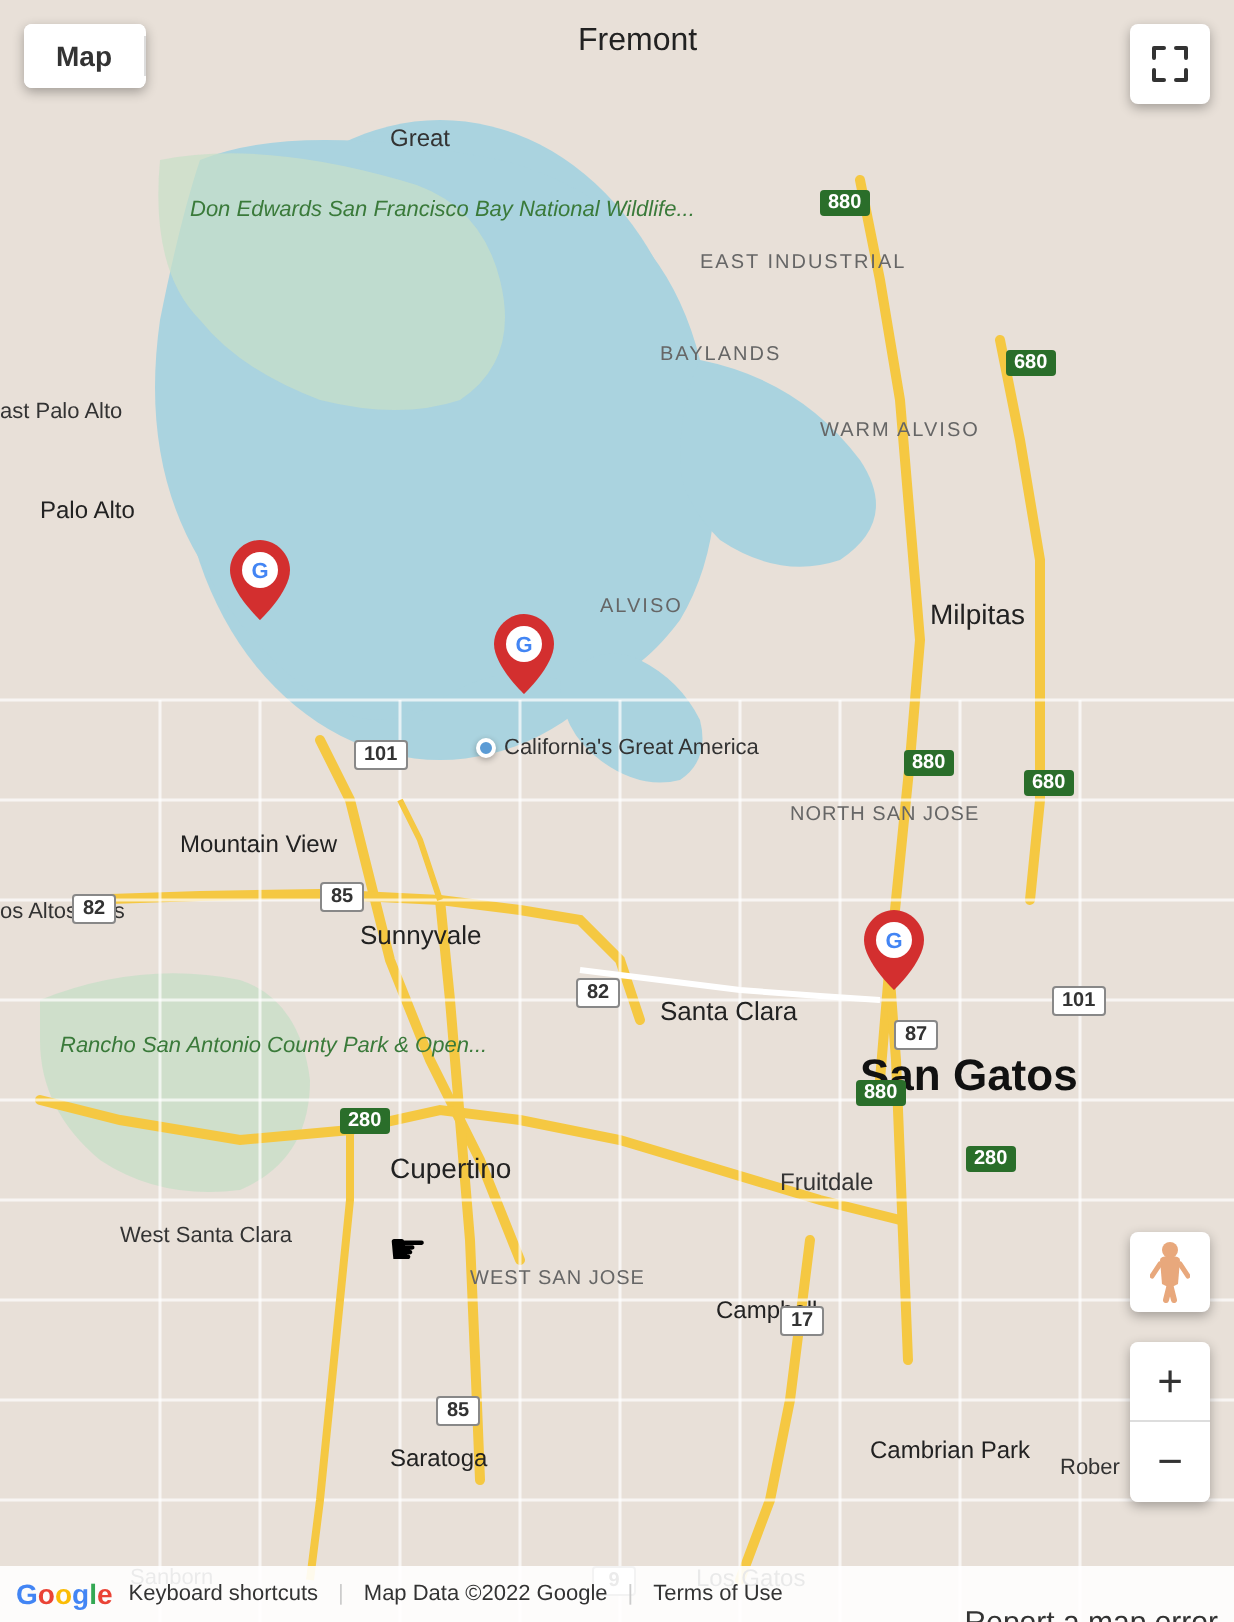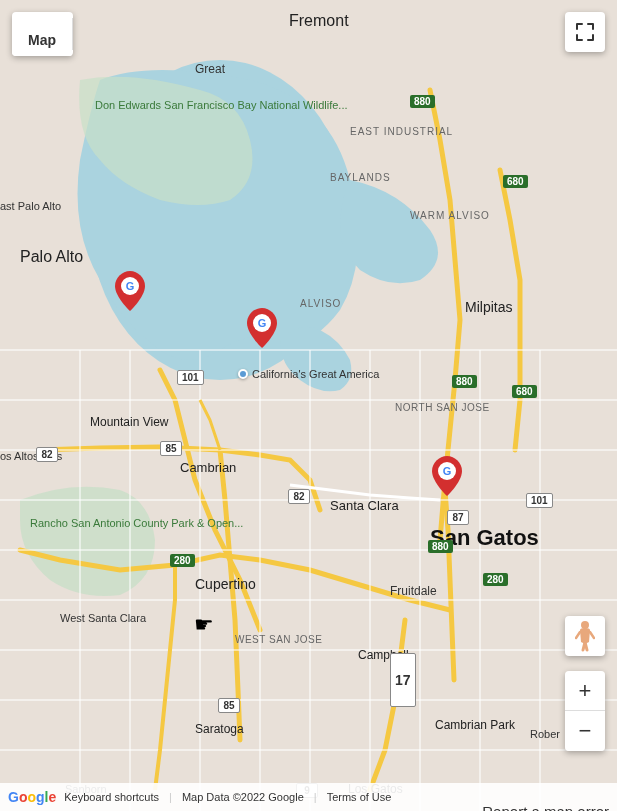--- a/index.html
+++ b/index.html
@@ -39,21 +39,20 @@
       font-weight: 500;
       cursor: pointer;
       border: none;
       background: white;
       color: #333;
     }
 
     .map-type-btn.active {
       background: white;
       font-weight: 700;
-      margin-top: 12px;
     }
 
     .map-type-separator {
       width: 1px;
       background: #ddd;
       margin: 6px 0;
     }
 
     
     #fullscreen-btn {
@@ -214,20 +213,21 @@
 
     .map-label.area {
       font-size: 11px;
       color: #666;
     }
 
     .map-label.park {
       font-size: 11px;
       color: #3a7a3a;
       text-align: center;
+      font-style: italic;
     }
   </style>
 </head>
 <body>
 
 <div id="map-container">
 
   <svg id="map-svg" viewBox="0 0 617 811" xmlns="http://www.w3.org/2000/svg">
 
     <rect width="617" height="811" fill="#e8e0d8"></rect>
@@ -287,25 +287,25 @@
   </svg>
 
   <div class="map-label city" style="left:289px; top:12px; font-size:16px; font-weight:500;">Fremont</div>
   <div class="map-label" style="left:195px; top:62px; font-size:12px;">Great</div>
   <div class="map-label area" style="left:350px; top:126px; font-size:10px; letter-spacing:1px;">EAST INDUSTRIAL</div>
   <div class="map-label area" style="left:330px; top:172px; font-size:10px; letter-spacing:1px;">BAYLANDS</div>
   <div class="map-label area" style="left:410px; top:210px; font-size:10px; letter-spacing:1px;">WARM ALVISO</div>
   <div class="map-label park" style="left:95px; top:98px; font-size:11px; color:#3a7a3a; width:115px; text-align:center; line-height:1.4;">Don Edwards San Francisco Bay National Wildlife...</div>
   <div class="map-label area" style="left:300px; top:298px; font-size:10px; letter-spacing:1px;">ALVISO</div>
   <div class="map-label city" style="left:465px; top:299px;">Milpitas</div>
-  <div class="map-label city" style="left:20px; top:248px; font-size:16px;">Palo Alto</div>
+  <div class="map-label city" style="left:20px; top:248px; font-size:12px;">Palo Alto</div>
   <div class="map-label" style="left:0px; top:200px; font-size:11px;">ast Palo Alto</div>
   <div class="map-label city" style="left:90px; top:415px; font-size:12px;">Mountain View</div>
   <div class="map-label" style="left:0px; top:450px; font-size:11px;">os Altos Hills</div>
-  <div class="map-label city" style="left:180px; top:460px; font-size:13px;">Cambrian</div>
+  <div class="map-label city" style="left:180px; top:460px; font-size:13px;">Sunnyvale</div>
   <div class="map-label city" style="left:330px; top:498px; font-size:13px;">Santa Clara</div>
   <div class="map-label area" style="left:395px; top:402px; font-size:10px; letter-spacing:0.5px;">NORTH SAN JOSE</div>
   <div class="map-label city" style="left:195px; top:576px;">Cupertino</div>
   <div class="map-label" style="left:60px; top:612px; font-size:11px;">West Santa Clara</div>
   <div class="map-label large-city" style="left:430px; top:525px; font-size:22px; font-weight:700;">San Gatos</div>
   <div class="map-label" style="left:390px; top:584px; font-size:12px;">Fruitdale</div>
   <div class="map-label area" style="left:235px; top:634px; font-size:10px; letter-spacing:0.5px;">WEST SAN JOSE</div>
   <div class="map-label city" style="left:358px; top:648px; font-size:12px;">Campbell</div>
   <div class="map-label park" style="left:30px; top:516px; font-size:11px; color:#3a7a3a; width:115px; text-align:center; line-height:1.4;">Rancho San Antonio County Park &amp; Open...</div>
   <div class="map-label city" style="left:195px; top:722px; font-size:12px;">Saratoga</div>
@@ -361,21 +361,21 @@
 
   <div style="position:absolute; left:170px; top:554px; z-index:4;">
     <div style="background:#2a6e2a; color:white; font-size:10px; font-weight:bold; padding:1px 4px; border-radius:2px; min-width:22px; text-align:center;">280</div>
   </div>
 
   <div style="position:absolute; left:483px; top:573px; z-index:4;">
     <div style="background:#2a6e2a; color:white; font-size:10px; font-weight:bold; padding:1px 4px; border-radius:2px; min-width:22px; text-align:center;">280</div>
   </div>
 
   <div style="position:absolute; left:390px; top:653px; z-index:4;">
-    <div style="background:white; color:#333; font-size:14px; font-weight:bold; padding:18px 4px; border:1.5px solid #888; border-radius:2px; min-width:22px; text-align:center;">17</div>
+    <div style="background:white; color:#333; font-size:10px; font-weight:bold; padding:1px 4px; border:1.5px solid #888; border-radius:2px; min-width:22px; text-align:center;">17</div>
   </div>
 
   <div style="position:absolute; left:218px; top:698px; z-index:4;">
     <div style="background:white; color:#333; font-size:10px; font-weight:bold; padding:1px 4px; border:1.5px solid #888; border-radius:2px; min-width:22px; text-align:center;">85</div>
   </div>
 
   <div style="position:absolute; left:296px; top:783px; z-index:4;">
     <div style="background:white; color:#333; font-size:10px; font-weight:bold; padding:1px 4px; border:1.5px solid #888; border-radius:2px; min-width:22px; text-align:center;">9</div>
   </div>
 

